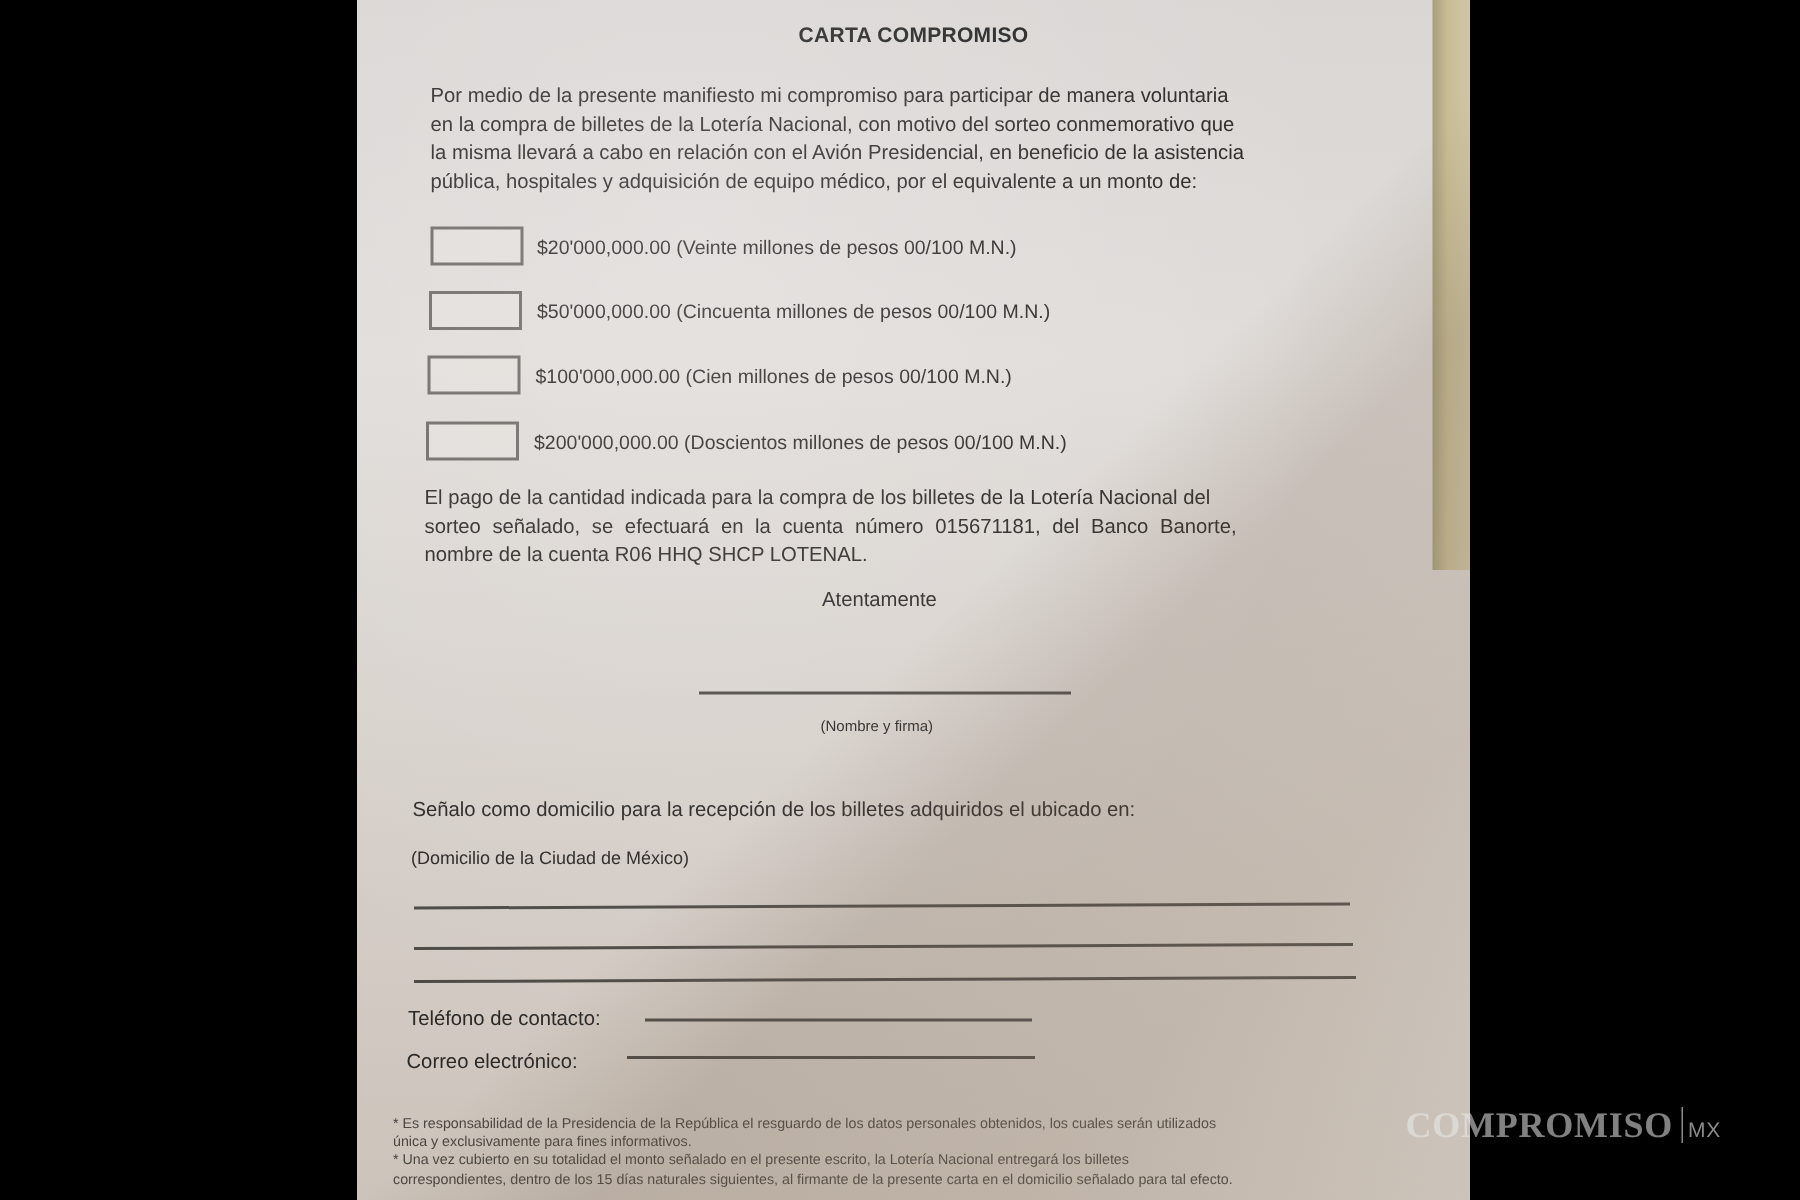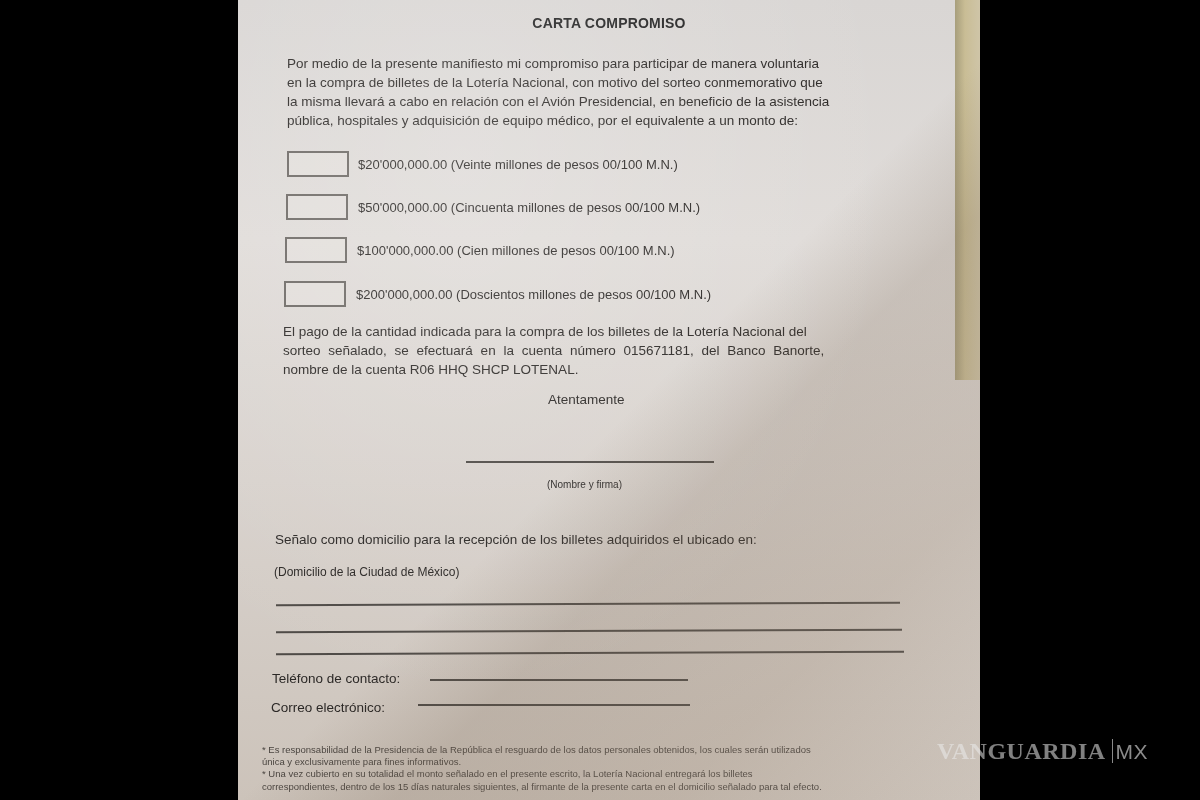--- a/index.html
+++ b/index.html
@@ -44,21 +44,21 @@
     .opt { position: absolute; left: 358px; font-size: 13px; color: #2b2826; white-space: nowrap; }
     .line { position: absolute; height: 1.6px; background: #4e4a46; }
     .foot { position: absolute; left: 262px; width: 660px; font-size: 9.5px; line-height: 11px; color: #4a4540; filter: blur(0.4px); }
     .watermark {
       position: absolute; left: 937px; top: 738px;
       font-family: "Liberation Serif", serif; font-weight: bold; font-size: 24px; letter-spacing: 0.5px;
       white-space: nowrap; color: #7a7a7a;
     }
     .watermark .wm-name { color: rgba(235,235,235,0.55); mix-blend-mode: normal; }
     .watermark .wm-sep { display: inline-block; width: 1px; height: 24px; background: #8a8a8a; vertical-align: -4px; margin: 0 3px 0 6px; }
-    .watermark .wm-mx { font-family: "Liberation Sans", sans-serif; font-weight: normal; font-size: 21px; color: #8a8a8a; }
+    .watermark .wm-mx { font-family: "Liberation Sans", sans-serif; font-weight: normal; font-size: 14px; color: #8a8a8a; }
   </style>
 </head>
 <body>
 
 <div class="paper"></div>
 <div class="paper-edge"></div>
 
 <div class="title">CARTA COMPROMISO</div>
 
 <div>
@@ -112,14 +112,14 @@
   <div class="foot" style="top:768px;">* Una vez cubierto en su totalidad el monto señalado en el presente escrito, la Lotería Nacional entregará los billetes</div>
   <div class="foot" style="top:781px;">correspondientes, dentro de los 15 días naturales siguientes, al firmante de la presente carta en el domicilio señalado para tal efecto.</div>
 </div>
 
 <div class="paper" style="background:transparent;">
   <div class="shadow"></div>
   <div class="lighting"></div>
 </div>
 
 <div class="watermark">
-  <span class="wm-name">VANGUARDIA</span><span class="wm-sep"></span><span class="wm-mx">MX</span>
+  <span class="wm-name">COMPROMISO</span><span class="wm-sep"></span><span class="wm-mx">MX</span>
 </div>
 
 </body></html>

